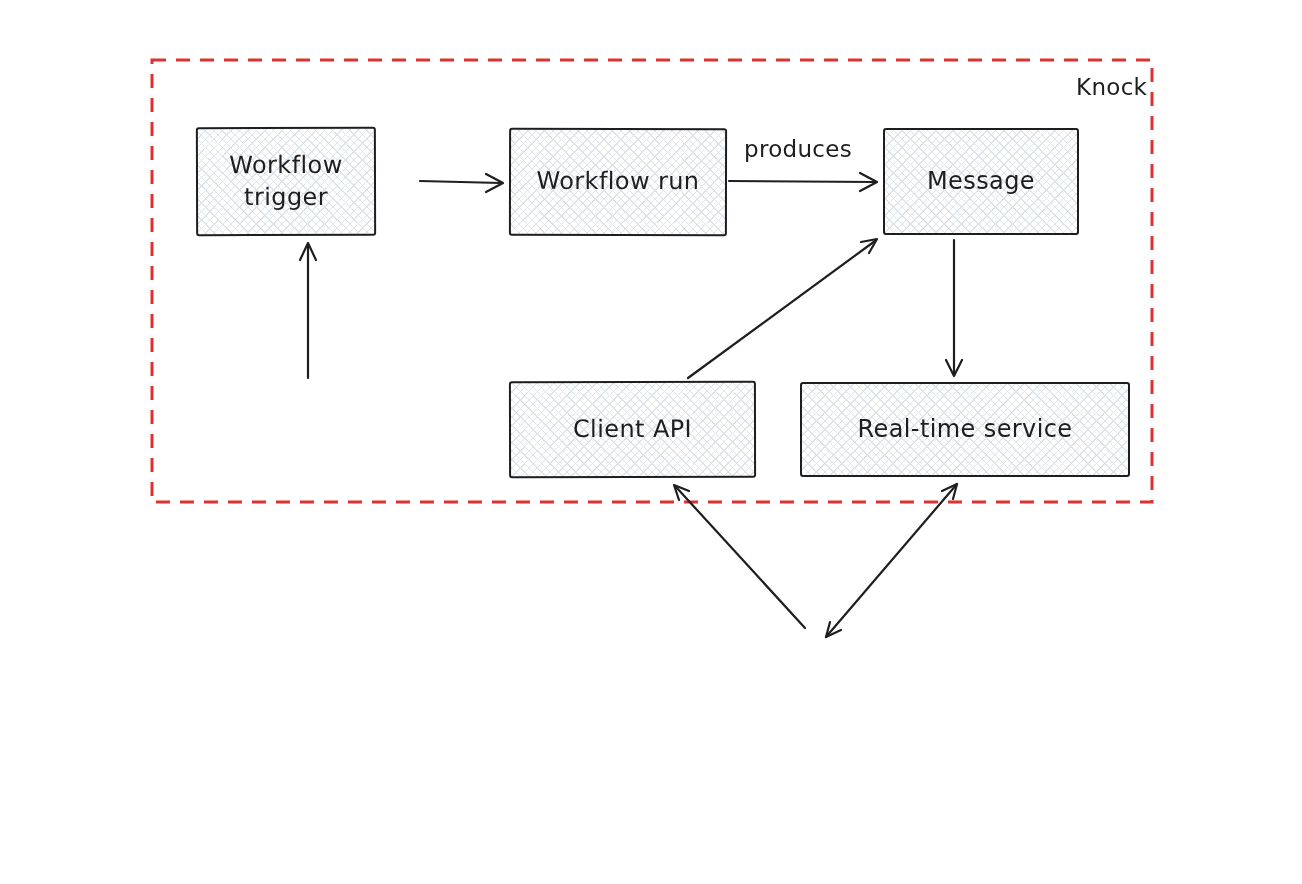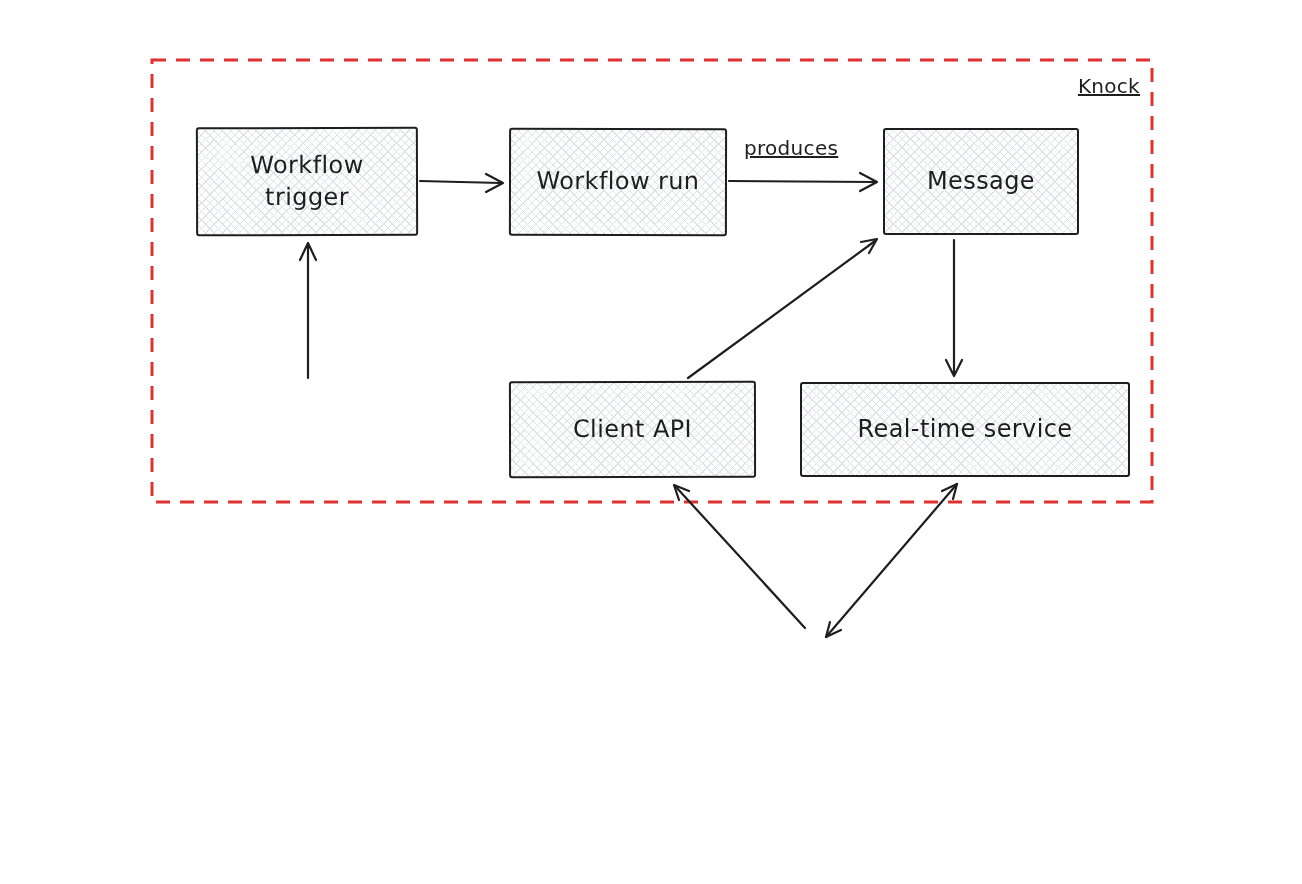--- a/index.html
+++ b/index.html
@@ -53,34 +53,33 @@
     border: 2px solid var(--node-stroke);
     border-radius: 3px;
     background-color: #ffffff;
     background-image:
       repeating-linear-gradient(45deg,  var(--hatch-line) 0px, var(--hatch-line) 1px, transparent 1px, transparent 6px),
       repeating-linear-gradient(135deg, var(--hatch-line) 0px, var(--hatch-line) 1px, transparent 1px, transparent 6px);
     font-size: 24px;
     line-height: 1.3;
     letter-spacing: 0.4px;
   }
-  .node--workflow-trigger  { left: 196px; top: 127px; width: 222px; height: 109px; transform: rotate(-0.15deg); }
+  .node--workflow-trigger  { left: 196px; top: 127px; width: 180px; height: 109px; transform: rotate(-0.15deg); }
   .node--workflow-trigger .node-label { max-width: 150px; }
   .node--workflow-run      { left: 509px; top: 128px; width: 218px; height: 108px; transform: rotate(0.1deg); }
   .node--message           { left: 883px; top: 128px; width: 196px; height: 107px; justify-content: center; }
   .node--api               { left: 193px; top: 380px; width: 244px; height: 96px;  transform: rotate(0.12deg); }
   .node--client-api        { left: 509px; top: 381px; width: 247px; height: 97px;  transform: rotate(-0.1deg); }
   .node--realtime-service  { left: 800px; top: 382px; width: 330px; height: 95px; }
   .node--your-application  { left: 645px; top: 643px; width: 339px; height: 174px; }
   .floating-label {
     position: absolute;
-    font-size: 20px;
+    font-size: 23px;
     letter-spacing: 0.3px;
     white-space: nowrap;
-    text-decoration: underline;
   }
   .knock-label    { left: 1076px; top: 74px;  width: 64px; text-align: right; }
   .produces-label { left: 744px;  top: 136px; }
 </style>
 </head>
 <body>
 
 <div class="canvas">
 
   <svg class="edges-layer" viewBox="0 0 1302 884" aria-hidden="true">

